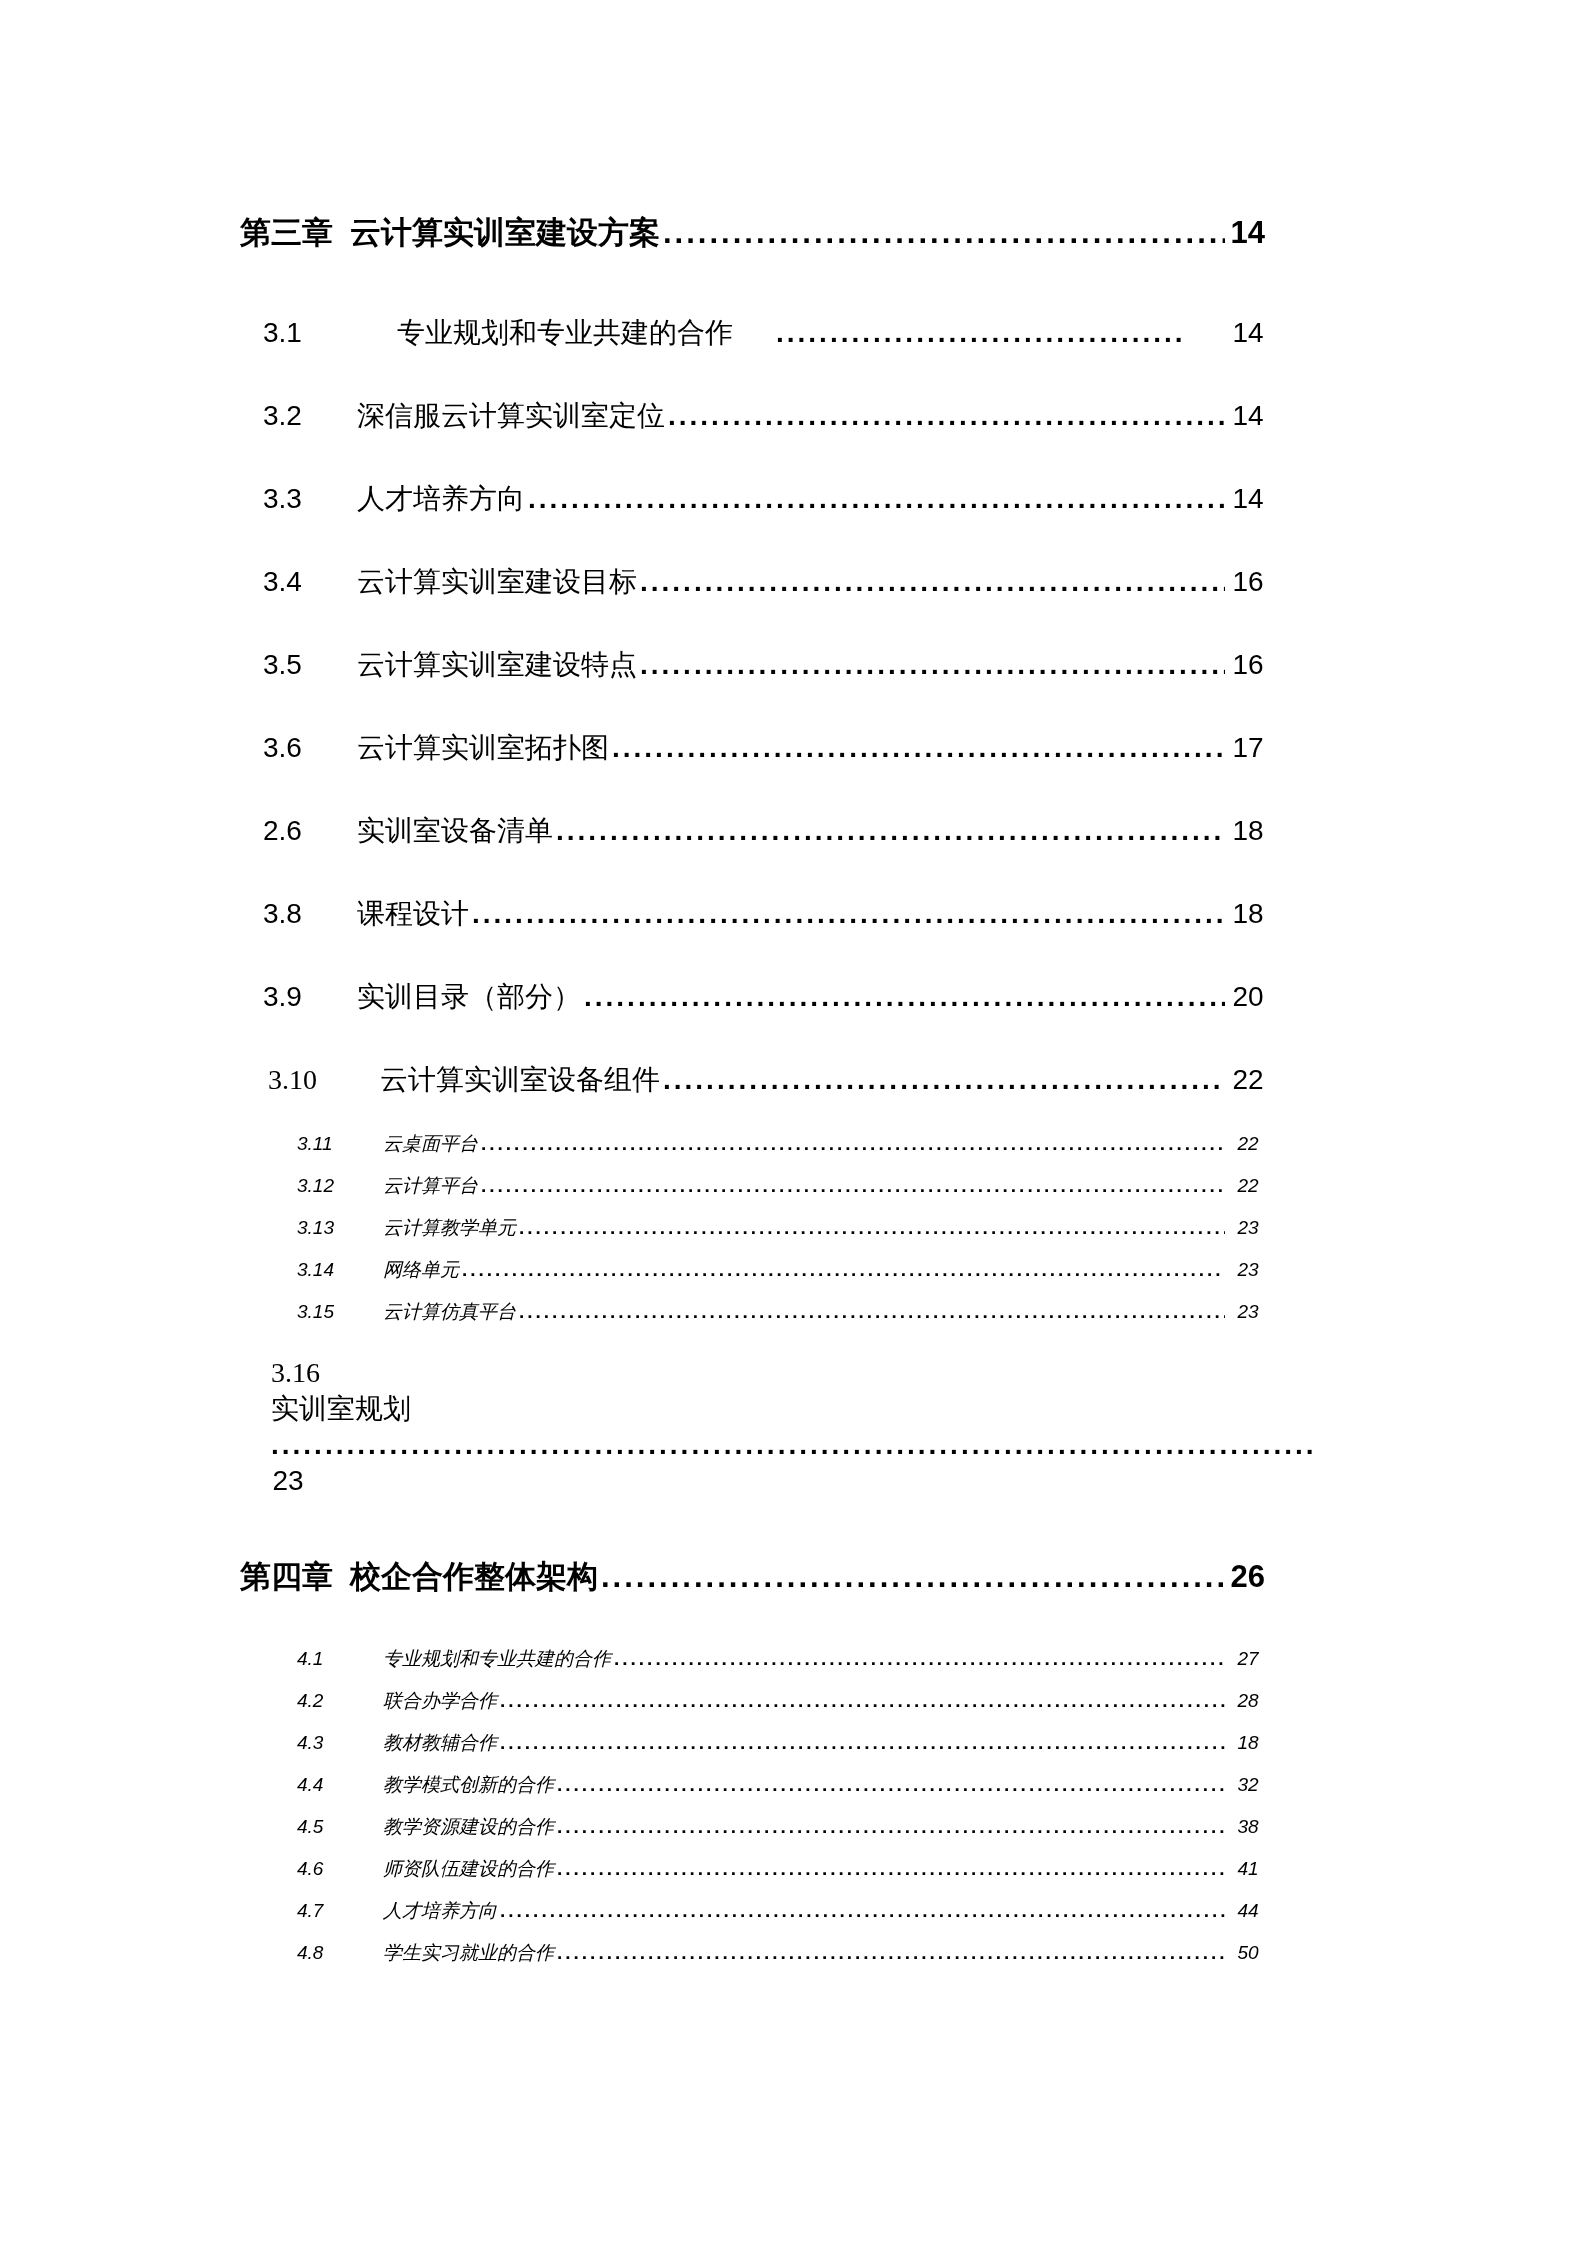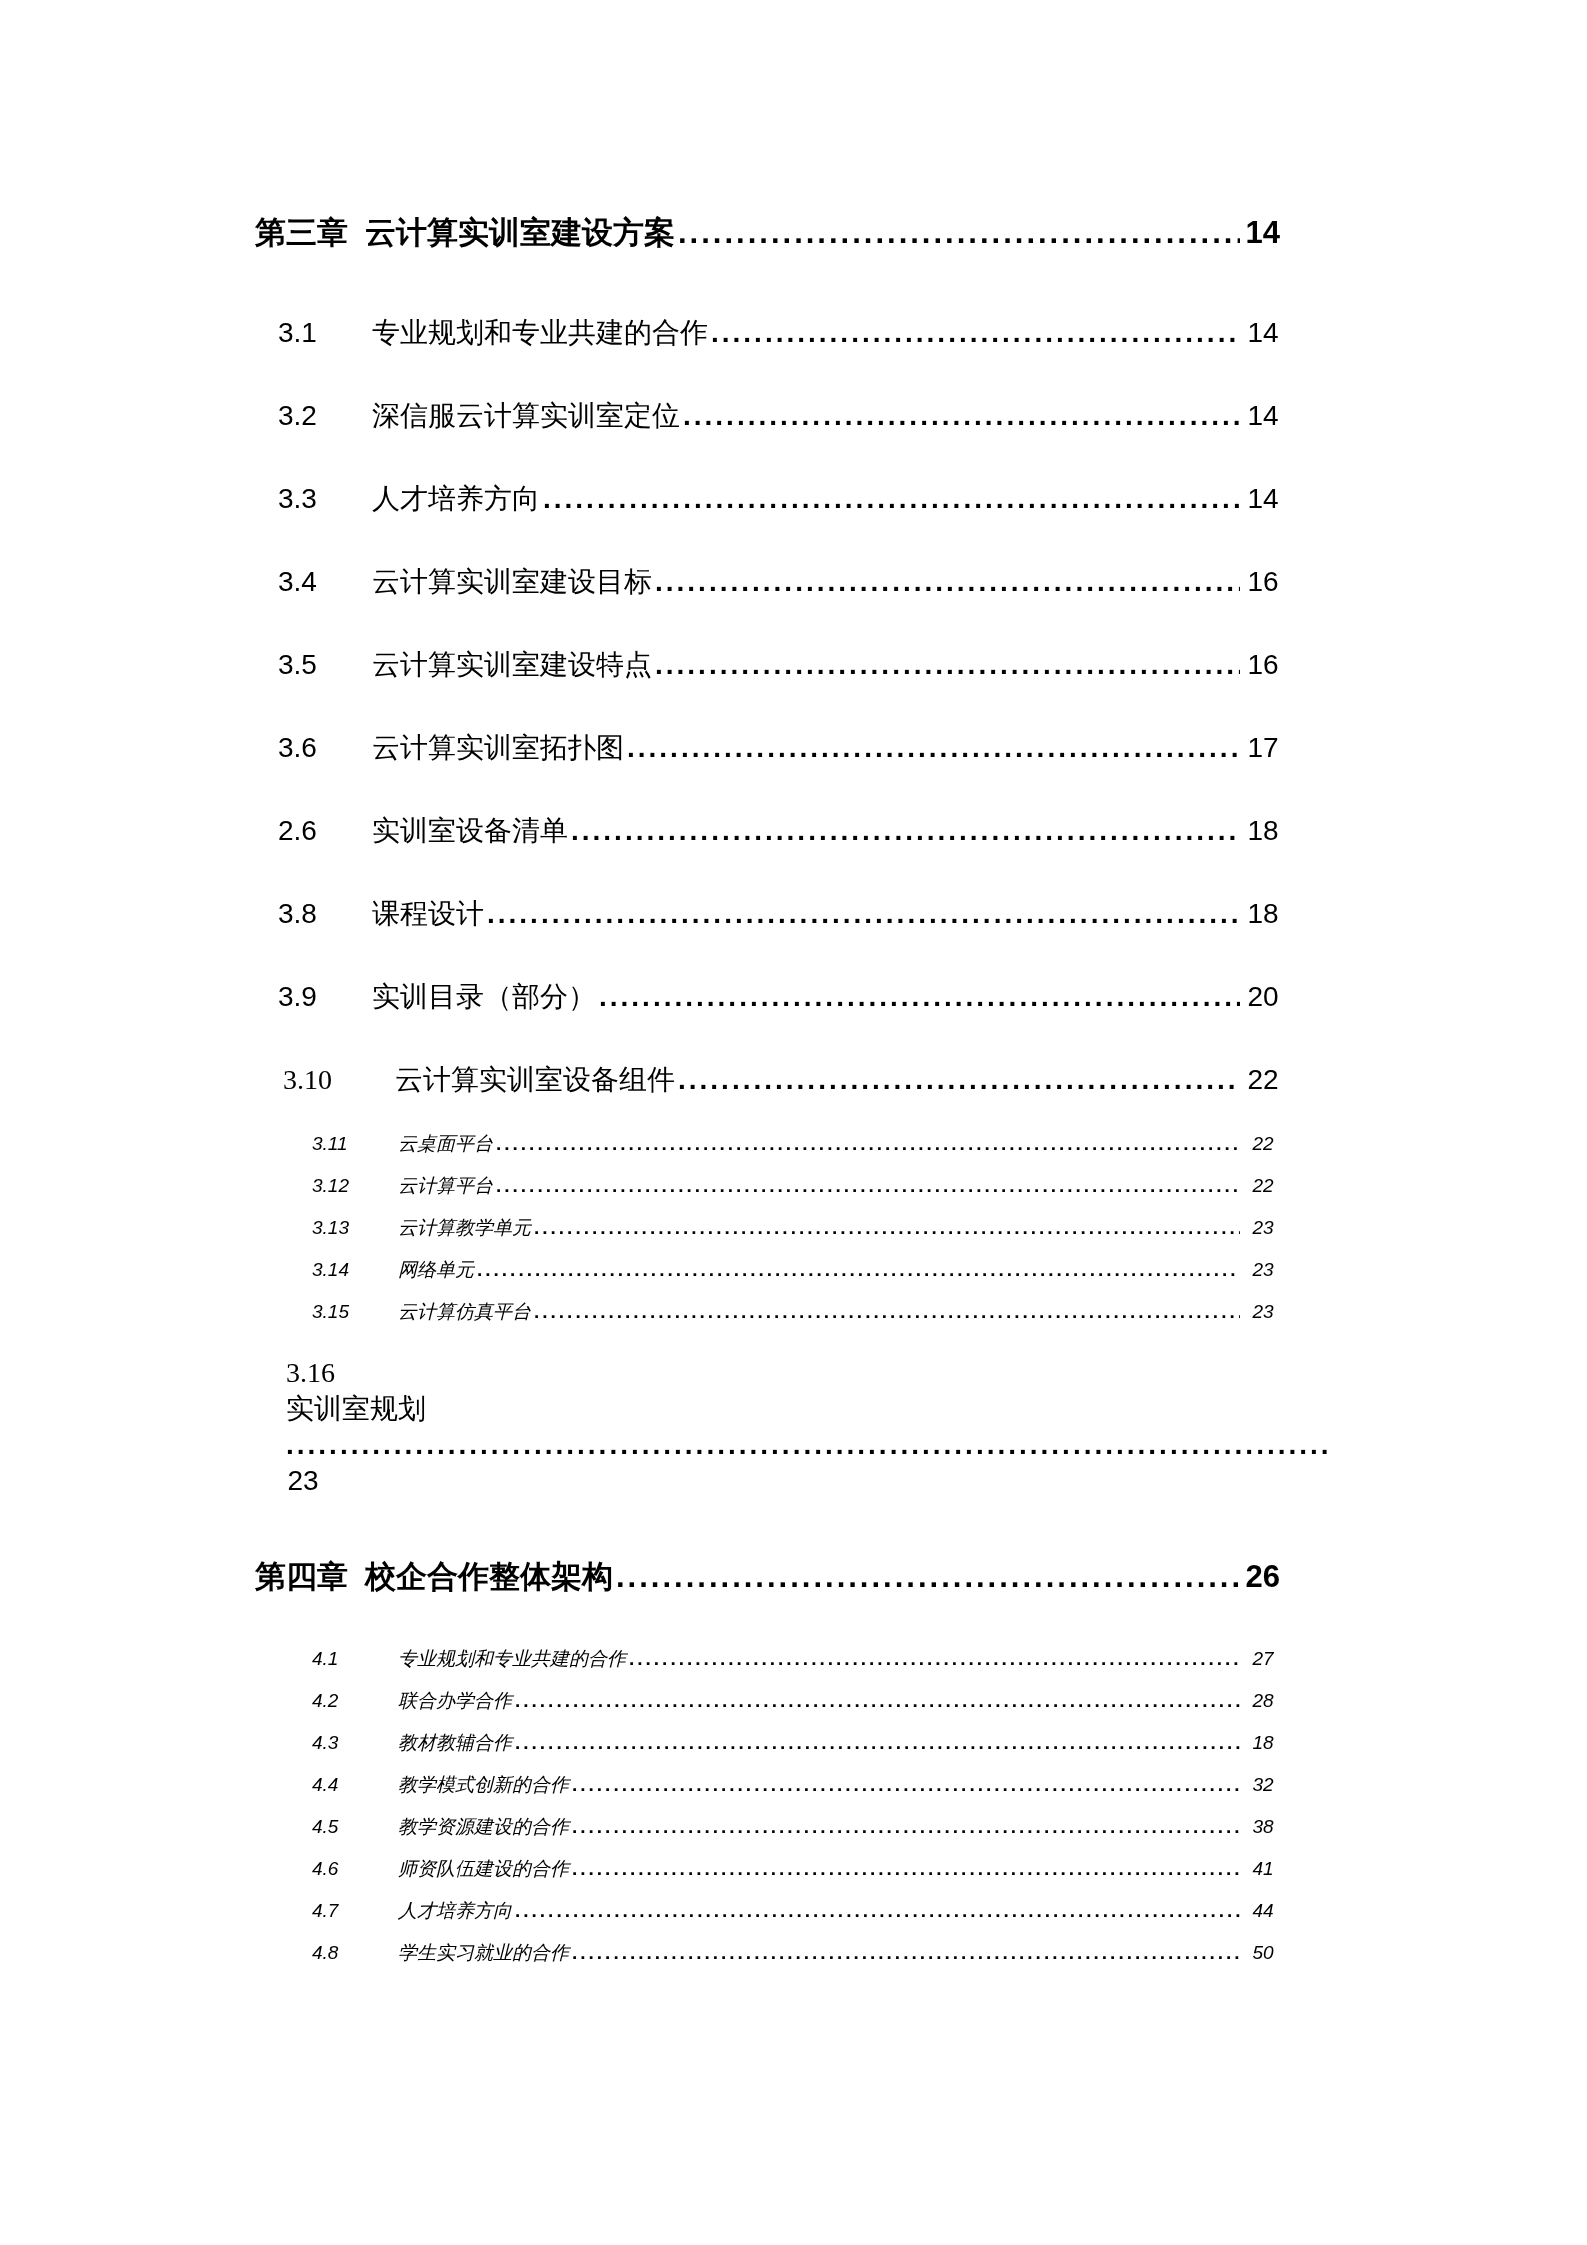--- a/index.html
+++ b/index.html
@@ -9,21 +9,20 @@
     color: #000000;
     font-family: "Liberation Sans", sans-serif;
   }
   .sheet {
     position: relative;
     width: 1316px; height: 2245px;
     box-sizing: border-box;
     background: #ffffff;
     padding: 213px 51px 0 240px;
     overflow: hidden;
-    margin-left: 15px;
   }
   .row {
     display: flex;
     align-items: baseline;
   }
   .row .title { flex: none; white-space: nowrap; }
   .row .num   { flex: none; }
 
   
   .chapter-row {
@@ -53,21 +52,21 @@
     font-size: 19px;
     line-height: 33px;
     margin-left: 57px;
     margin-top: 9px;
     font-style: italic;
   }
   .lvl2 .num { width: 86px; }
   .lvl2 .title { font-family: "Liberation Serif", serif; }
 
   
-  .chapter-row + .lvl1 { margin-top: 62px; }
+  .chapter-row + .lvl1 { margin-top: 62px; gap: 40px; }
   .lvl1 + .lvl2        { margin-top: 29px; }
   .lvl2 + .lvl1        { margin-top: 27px; flex-direction: column; }
   .row  + .chapter-row { margin-top: 58px; }
   .chapter-row + .lvl2 { margin-top: 45px; }
 
   
   .leader {
     flex: 1;
     overflow: hidden;
     white-space: nowrap;

